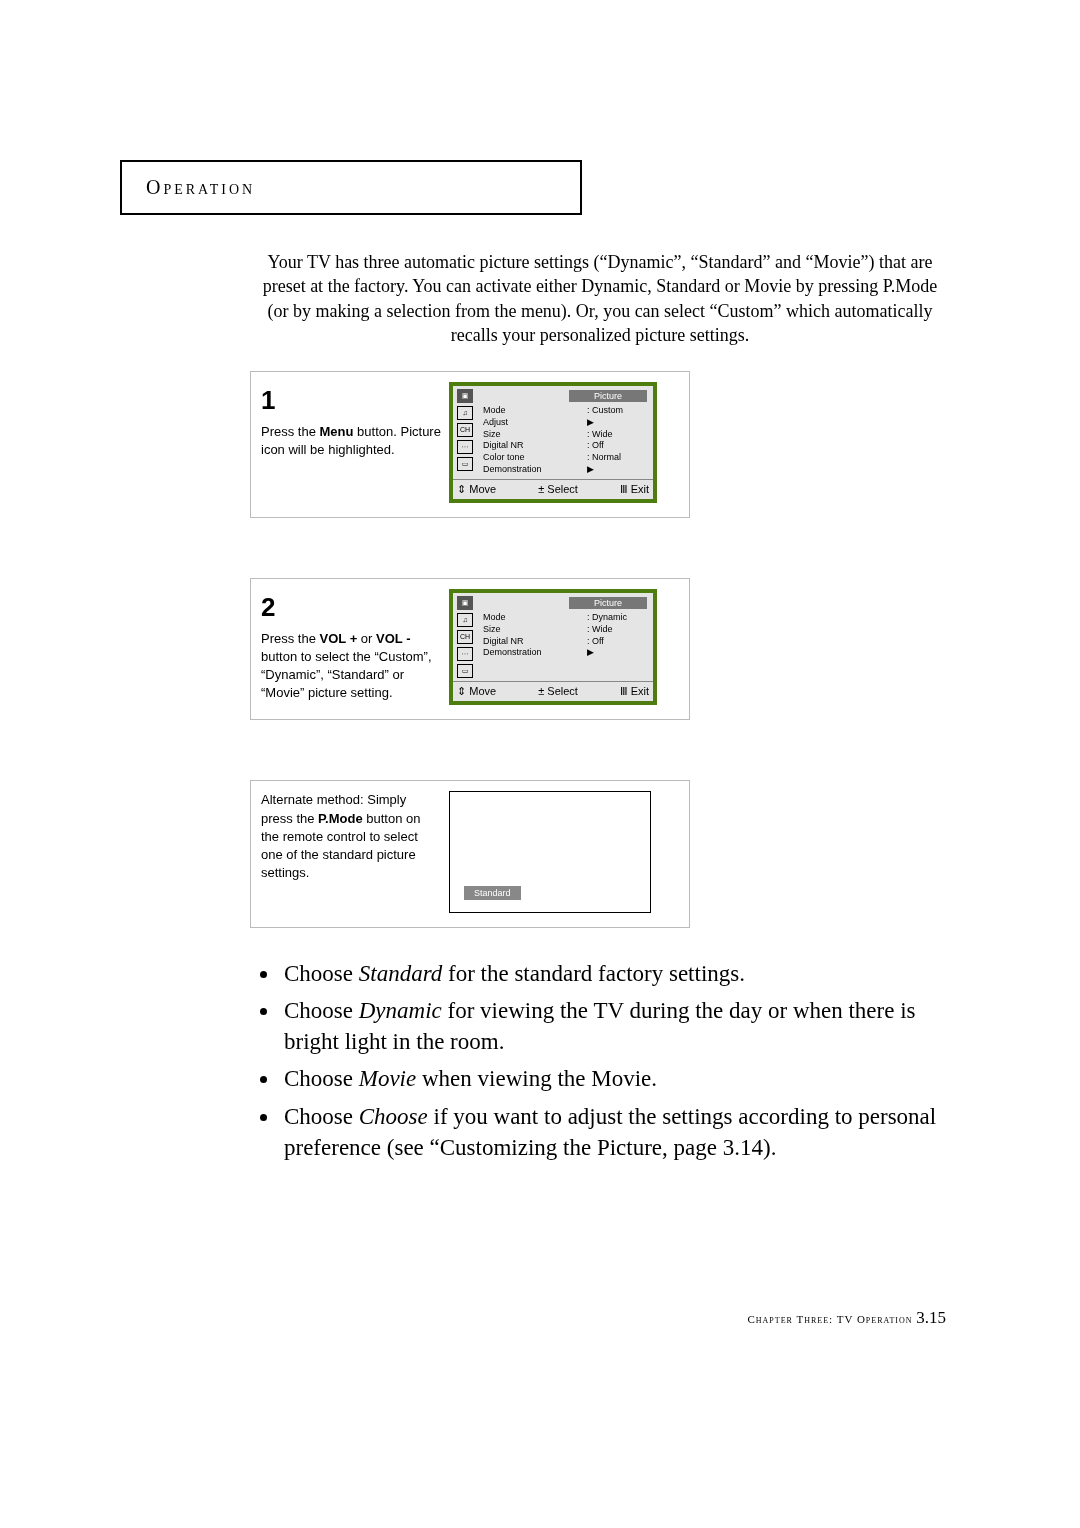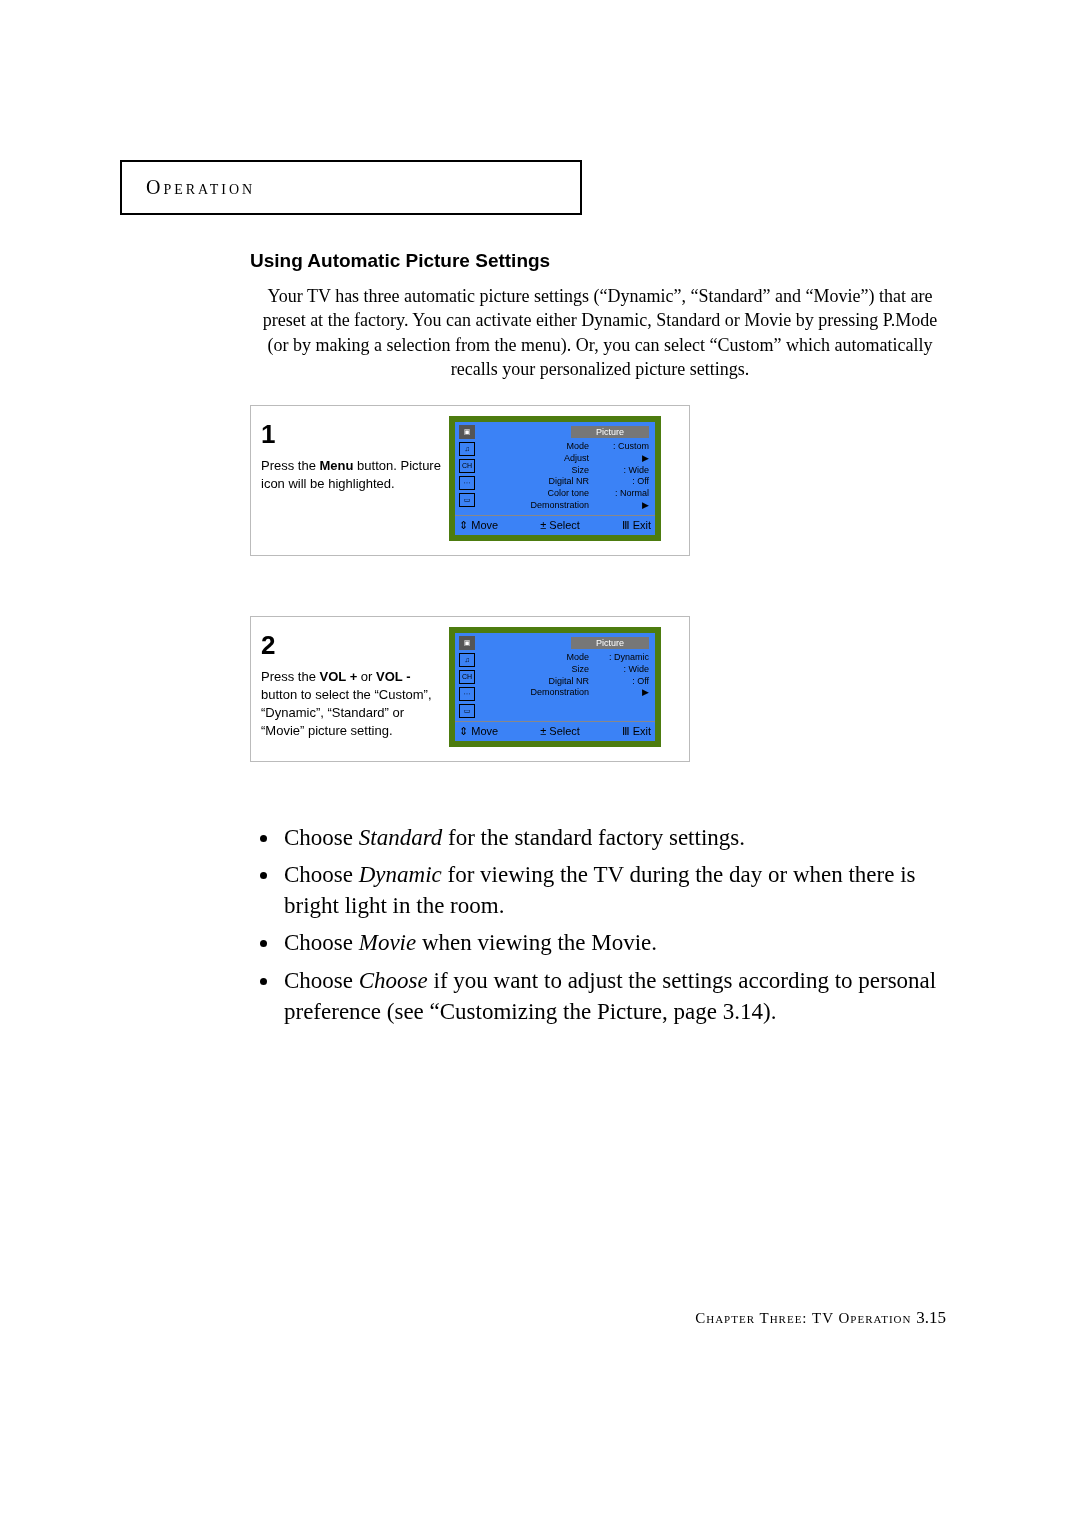--- a/index.html
+++ b/index.html
@@ -60,24 +60,24 @@
   .step-num {
     font-weight: 900;
     font-size: 26px;
     margin-bottom: 4px;
     font-family: Arial Black, Helvetica, Arial, sans-serif;
   }
   .step-right {
     flex: 1;
   }
   .osd {
-    border: 6px solid #4d7c0f;
+    border: 4px solid #4d7c0f;
     font-size: 9px;
     width: 200px;
-    background: #3b82f6;
+    background: #e5e5e5;
   }
   .osd-inner {
     display: flex;
   }
   .osd-icons {
     width: 20px;
     padding: 3px 2px;
     display: flex;
     flex-direction: column;
     gap: 3px;
@@ -106,21 +106,20 @@
     color: #fff;
     padding: 1px 4px;
     margin: 2px 2px 3px auto;
     width: 70px;
     font-size: 9px;
   }
   .osd-row {
     display: flex;
     padding: 0 2px;
     line-height: 1.3;
-    text-align: right;
   }
   .osd-row .lab { flex: 1; }
   .osd-row .val { width: 60px; }
   .osd-footer {
     border-top: 1px solid #888;
     padding: 3px 4px;
     font-size: 11px;
     display: flex;
     justify-content: space-between;
   }
@@ -148,35 +147,34 @@
   .bullets li { margin-bottom: 6px; padding-left: 4px; }
   .em { font-style: italic; }
   .b { font-weight: bold; }
   .page-footer {
     position: absolute;
     bottom: 200px;
     right: 134px;
     font-size: 13px;
     font-family: Georgia, serif;
   }
-  .page-footer .sc { font-variant: small-caps; letter-spacing: 1px; font-size: 15px; }
+  .page-footer .sc { font-variant: small-caps; letter-spacing: 1px; font-size: 11px; }
   .page-footer .pn { font-size: 17px; margin-top: 48px; }
 </style>
 </head>
 <body>
 
 <div class="page">
 
   <div class="header-box">
     <span>Operation</span>
   </div>
 
   <div class="content">
 
-    <div class="section-title">Using Automatic Picture Settings</div>
 
     <div class="intro">Your TV has three automatic picture settings (“Dynamic”, “Standard” and “Movie”) that are preset at the factory.  You can activate either Dynamic, Standard or Movie by pressing P.Mode (or by making a selection from the menu). Or, you can select “Custom” which automatically recalls your personalized picture settings.</div>
 
     <div class="step-row">
       <div class="step-left">
         <div class="step-num">1</div>
         <span>Press the </span><span class="b">Menu</span><span> button. Picture icon will be high­lighted.</span>
       </div>
       <div class="step-right">
         <div class="osd">
@@ -262,20 +260,30 @@
           </div>
           <div class="osd-footer">
             <span>⇕ Move</span>
             <span>± Select</span>
             <span>Ⅲ Exit</span>
           </div>
         </div>
       </div>
     </div>
 
+    <div class="step-row" style="margin-bottom:30px;">
+      <div class="step-left">
+        <span>Alternate method: Simply press the </span><span class="b">P.Mode</span><span> button on the remote control to select one of the standard picture settings.</span>
+      </div>
+      <div class="step-right">
+        <div class="tv-box">
+          <div class="pmode-label">Standard</div>
+        </div>
+      </div>
+    </div>
 
     <ul class="bullets">
       <li><span>Choose </span><span class="em">Standard</span><span> for the standard factory settings.</span></li>
       <li><span>Choose </span><span class="em">Dynamic</span><span> for viewing the TV during the day or when there is bright light in the room.</span></li>
       <li><span>Choose </span><span class="em">Movie</span><span> when viewing the Movie.</span></li>
       <li><span>Choose </span><span class="em">Choose</span><span> if you want to adjust the settings according to personal pref­erence (see “Customizing the Picture, page 3.14).</span></li>
     </ul>
 
   </div>
 

